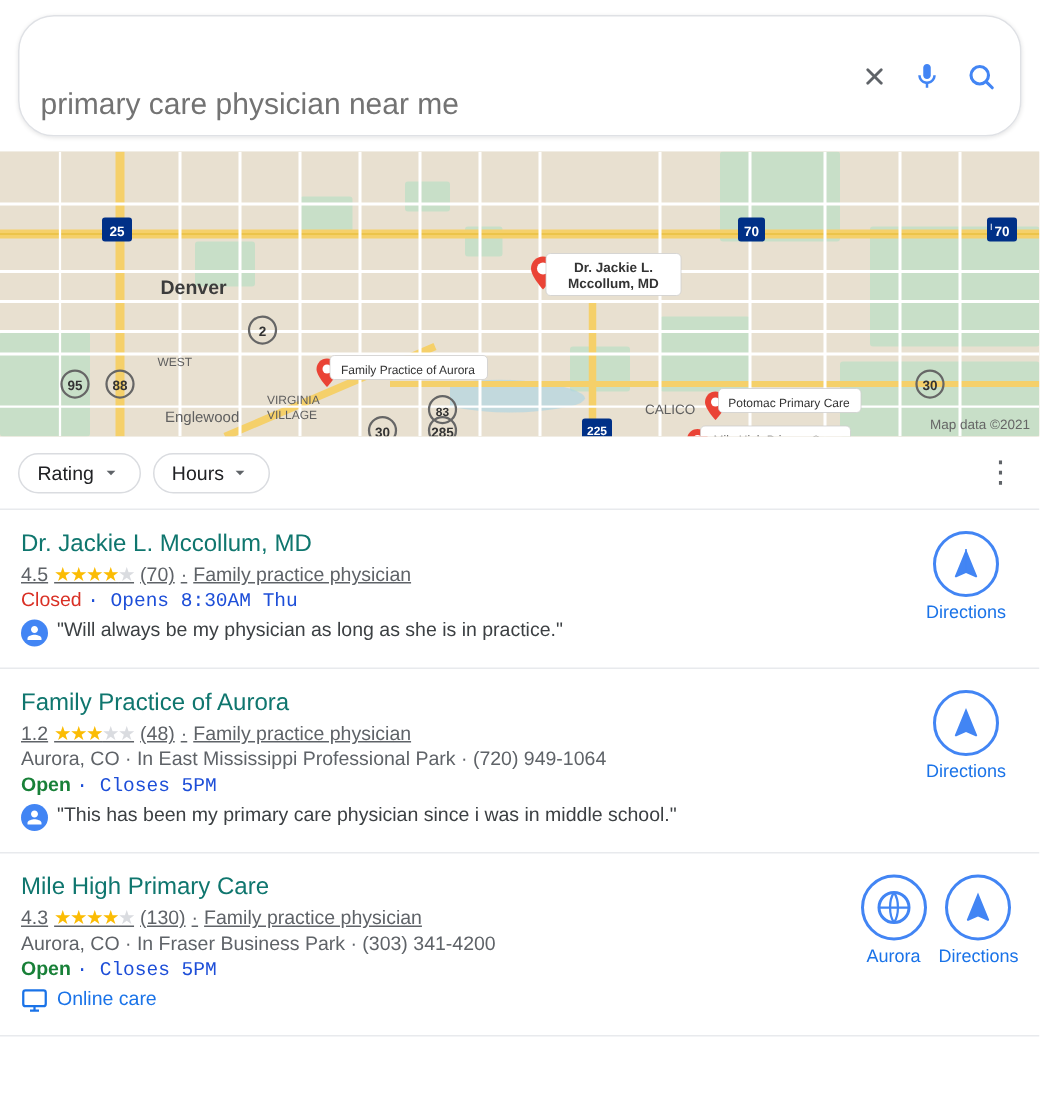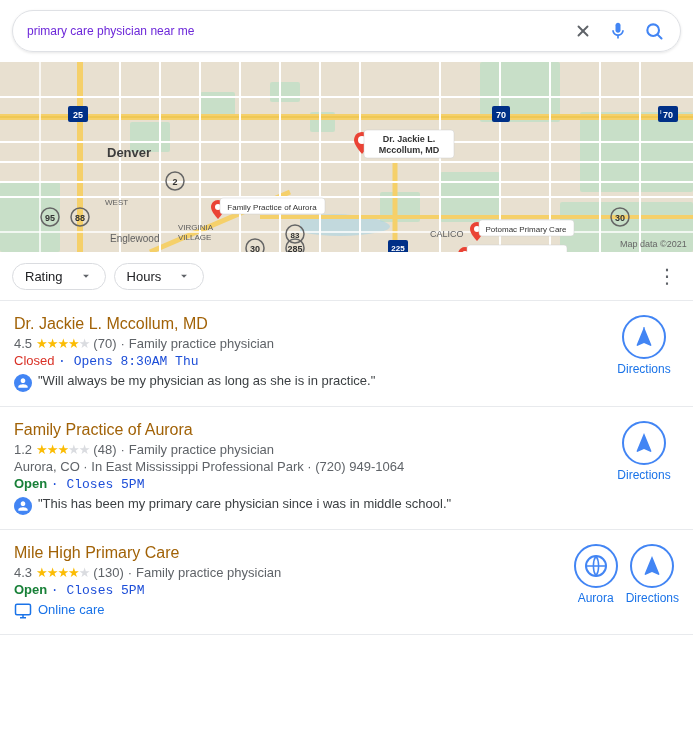--- a/index.html
+++ b/index.html
@@ -20,23 +20,24 @@
       border: 1px solid #dfe1e5;
       border-radius: 24px;
       margin: 10px 12px;
       padding: 8px 14px;
       box-shadow: 0 1px 3px rgba(0,0,0,0.1);
     }
     .search-input {
       flex: 1;
       border: none;
       outline: none;
-      font-size: 12px;
-      color: #6d28d9;
+      font-size: 20px;
+      color: #737373;
       background: transparent;
+      margin-top: 40px;
     }
     .search-icons {
       display: flex;
       align-items: center;
       gap: 12px;
     }
     .icon-btn {
       background: none;
       border: none;
       cursor: pointer;
@@ -63,21 +64,21 @@
       border-bottom: 1px solid #e8eaed;
       justify-content: space-between;
     }
     .filter-buttons {
       display: flex;
       gap: 8px;
     }
     .filter-btn {
       display: flex;
       align-items: center;
-      gap: 16px;
+      gap: 4px;
       border: 1px solid #dadce0;
       border-radius: 16px;
       padding: 5px 12px;
       background: #fff;
       cursor: pointer;
       font-size: 13px;
       color: #202124;
     }
     .filter-btn svg {
       width: 14px;
@@ -102,31 +103,32 @@
       justify-content: space-between;
       align-items: flex-start;
     }
     .result-content {
       flex: 1;
       padding-right: 10px;
     }
     .result-name {
       font-size: 16px;
       font-weight: 400;
-      color: #a16207;
+      color: #0f766e;
       cursor: pointer;
       margin-bottom: 3px;
     }
     .result-rating-row {
       display: flex;
       align-items: center;
       gap: 4px;
       margin-bottom: 2px;
       font-size: 13px;
       color: #5f6368;
+      text-decoration: underline;
     }
     .stars {
       color: #fbbc04;
       font-size: 13px;
       letter-spacing: -1px;
     }
     .rating-count {
       color: #5f6368;
     }
     .result-type {
@@ -513,20 +515,21 @@
   <div class="result-item">
     <div class="result-content">
       <div class="result-name">Mile High Primary Care</div>
       <div class="result-rating-row">
         <span>4.3</span>
         <span class="stars">★★★★<span style="color:#dadce0">★</span></span>
         <span class="rating-count">(130)</span>
         <span>·</span>
         <span class="result-type">Family practice physician</span>
       </div>
+      <div class="result-address">Aurora, CO · In Fraser Business Park · (303) 341-4200</div>
       <div class="result-status">
         <span class="status-open">Open</span>
         <span class="status-detail"> · Closes 5PM</span>
       </div>
       <div class="online-care-row">
         <svg class="online-care-icon" viewBox="0 0 24 24" fill="#1a73e8">
           <rect x="2" y="3" width="20" height="14" rx="2" ry="2" fill="none" stroke="#1a73e8" stroke-width="2"></rect>
           <line x1="8" y1="21" x2="16" y2="21" stroke="#1a73e8" stroke-width="2"></line>
           <line x1="12" y1="17" x2="12" y2="21" stroke="#1a73e8" stroke-width="2"></line>
         </svg>

